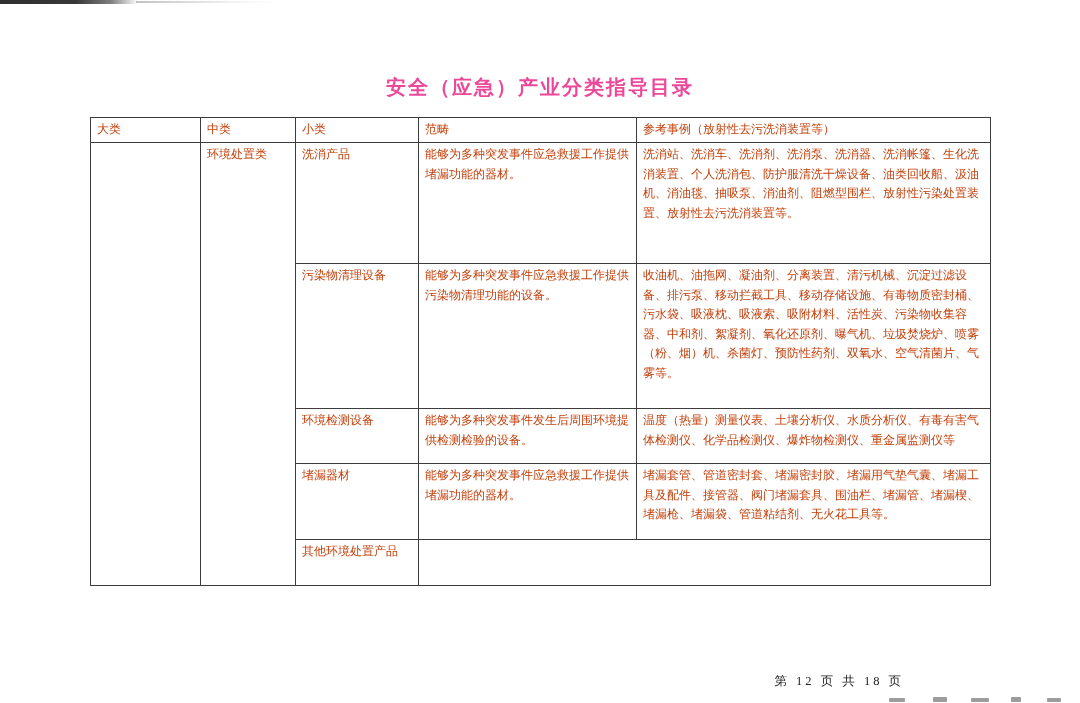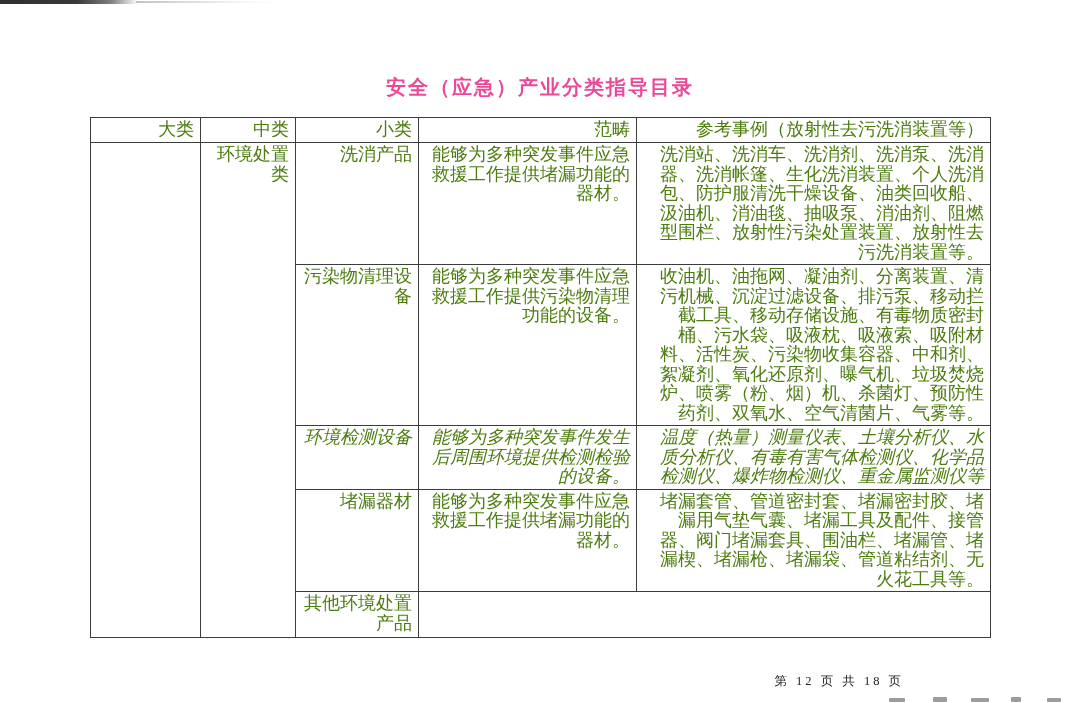--- a/index.html
+++ b/index.html
@@ -26,42 +26,42 @@
   table.catalog {
     position:absolute;
     left:90px; top:117px;
     width:900px;
     border-collapse:collapse;
     table-layout:fixed;
   }
   .catalog th, .catalog td {
     border:1px solid #3c3c3c;
     vertical-align:top;
-    font-size:18px;
+    font-size:12px;
     line-height:19.5px;
     padding:2px 6px;
     font-weight:normal;
-    text-align:right;
-    color:#4d7c0f;
+    text-align:left;
+    color:#c2410c;
     overflow:hidden;
   }
   .catalog th {
     height:22px;
     vertical-align:middle;
     padding:1px 6px;
   }
   .catalog col.c-major  { width:110px; }
   .catalog col.c-middle { width:95px; }
   .catalog col.c-sub    { width:123px; }
   .catalog col.c-scope  { width:218px; }
   .catalog col.c-ex     { width:354px; }
 
-  .catalog tr.r1 { height:103px; }
+  .catalog tr.r1 { height:121px; }
   .catalog tr.r2 { height:145px; }
-  .catalog tr.r3 { height:55px;font-style:italic;  }
+  .catalog tr.r3 { height:55px;  }
   .catalog tr.r4 { height:76px;  }
   .catalog tr.r5 { height:46px;  }
 
   .cell-sub { padding-right:14px; }
   .cell-examples { text-align:justify;margin-left:15px; }
 
   .page-footer {
     position:absolute;
     top:673px; left:0; width:904px;
     text-align:right;

